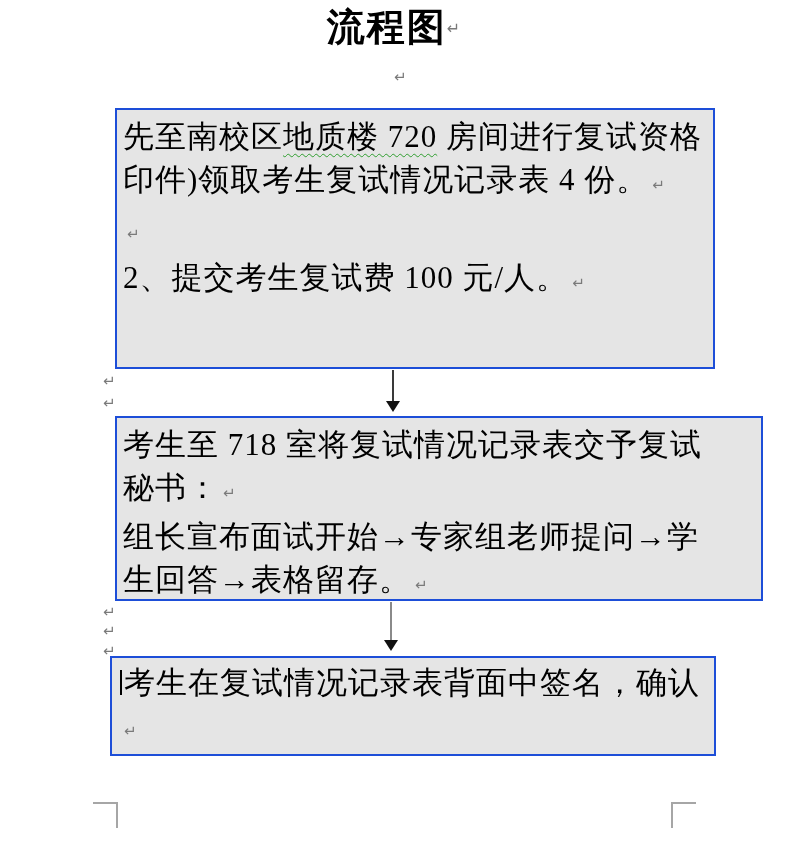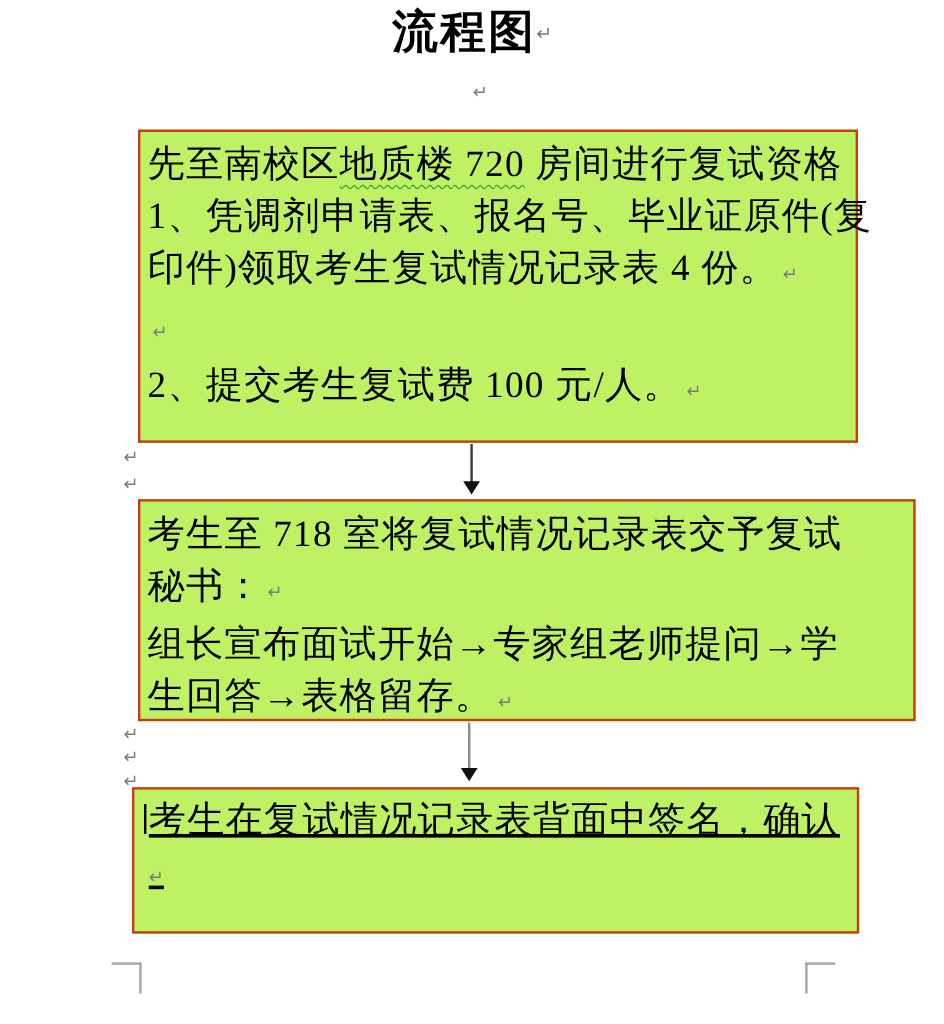--- a/index.html
+++ b/index.html
@@ -23,22 +23,22 @@
     font-family:"DejaVu Sans",sans-serif;
     color:#7a7a7a;
     font-size:15px;
     font-weight:normal;
   }
   .title-pmark{font-size:16px;vertical-align:6px;letter-spacing:0;}
   .pmark.abs{position:absolute;line-height:1;}
   .flow-box{
     position:absolute;
     box-sizing:border-box;
-    border:2px solid #c2410c;
-    background:#bef264;
+    border:2px solid #1d4ed8;
+    background:#e5e5e5;
     font-size:31px;
     line-height:43px;
     letter-spacing:1px;
     padding:5px 6px;
   }
   .flow-box .line{min-height:43px;white-space:nowrap;}
   .pmark-inline{
     font-family:"DejaVu Sans",sans-serif;
     color:#7a7a7a;font-size:15px;letter-spacing:0;
     margin-left:4px;
@@ -77,21 +77,20 @@
 <div class="page">
 
   <div class="title-row">
     <span>流程图</span><span class="pmark title-pmark">↵</span>
   </div>
 
   <span class="pmark abs" style="left:394px;top:70px;">↵</span>
 
   <div class="flow-box" style="left:115px;top:108px;width:600px;height:261px;">
       <div class="line"><span class="">先至南校区</span><span class="wavy">地质楼 720</span><span class=""> 房间进行复试资格</span></div>
-      <div class="line"><span class="">1、凭调剂申请表、报名号、毕业证原件(复</span></div>
       <div class="line"><span class="">印件)领取考生复试情况记录表 4 份。</span><span class="pmark-inline">↵</span></div>
       <div class="line"><span class="pmark-inline">↵</span></div>
       <div class="line"><span class="">2、提交考生复试费 100 元/人。</span><span class="pmark-inline">↵</span></div>
     </div>
 
   <div class="arrow" style="left:385px;top:370px;width:16px;height:42px;">
     <div class="shaft"></div>
     <div class="head"></div>
   </div>
 
@@ -107,21 +106,21 @@
 
   <div class="arrow gray" style="left:383px;top:602px;width:16px;height:49px;">
     <div class="shaft"></div>
     <div class="head"></div>
   </div>
 
   <span class="pmark abs" style="left:103px;top:605px;">↵</span>
   <span class="pmark abs" style="left:103px;top:624px;">↵</span>
   <span class="pmark abs" style="left:103px;top:644px;">↵</span>
 
-  <div class="flow-box" style="left:110px;top:656px;width:606px;height:122px;padding:3px 8px;text-decoration:underline;">
+  <div class="flow-box" style="left:110px;top:656px;width:606px;height:100px;padding:3px 8px;">
       <div class="line"><span class="cursor"></span><span class="">考生在复试情况记录表背面中签名，确认</span></div>
       <div class="line"><span class="pmark-inline">↵</span></div>
     </div>
 
   <div class="corner left" style="left:93px;top:802px;"></div>
   <div class="corner right" style="left:671px;top:802px;"></div>
 
 </div>
 
 </body></html>

